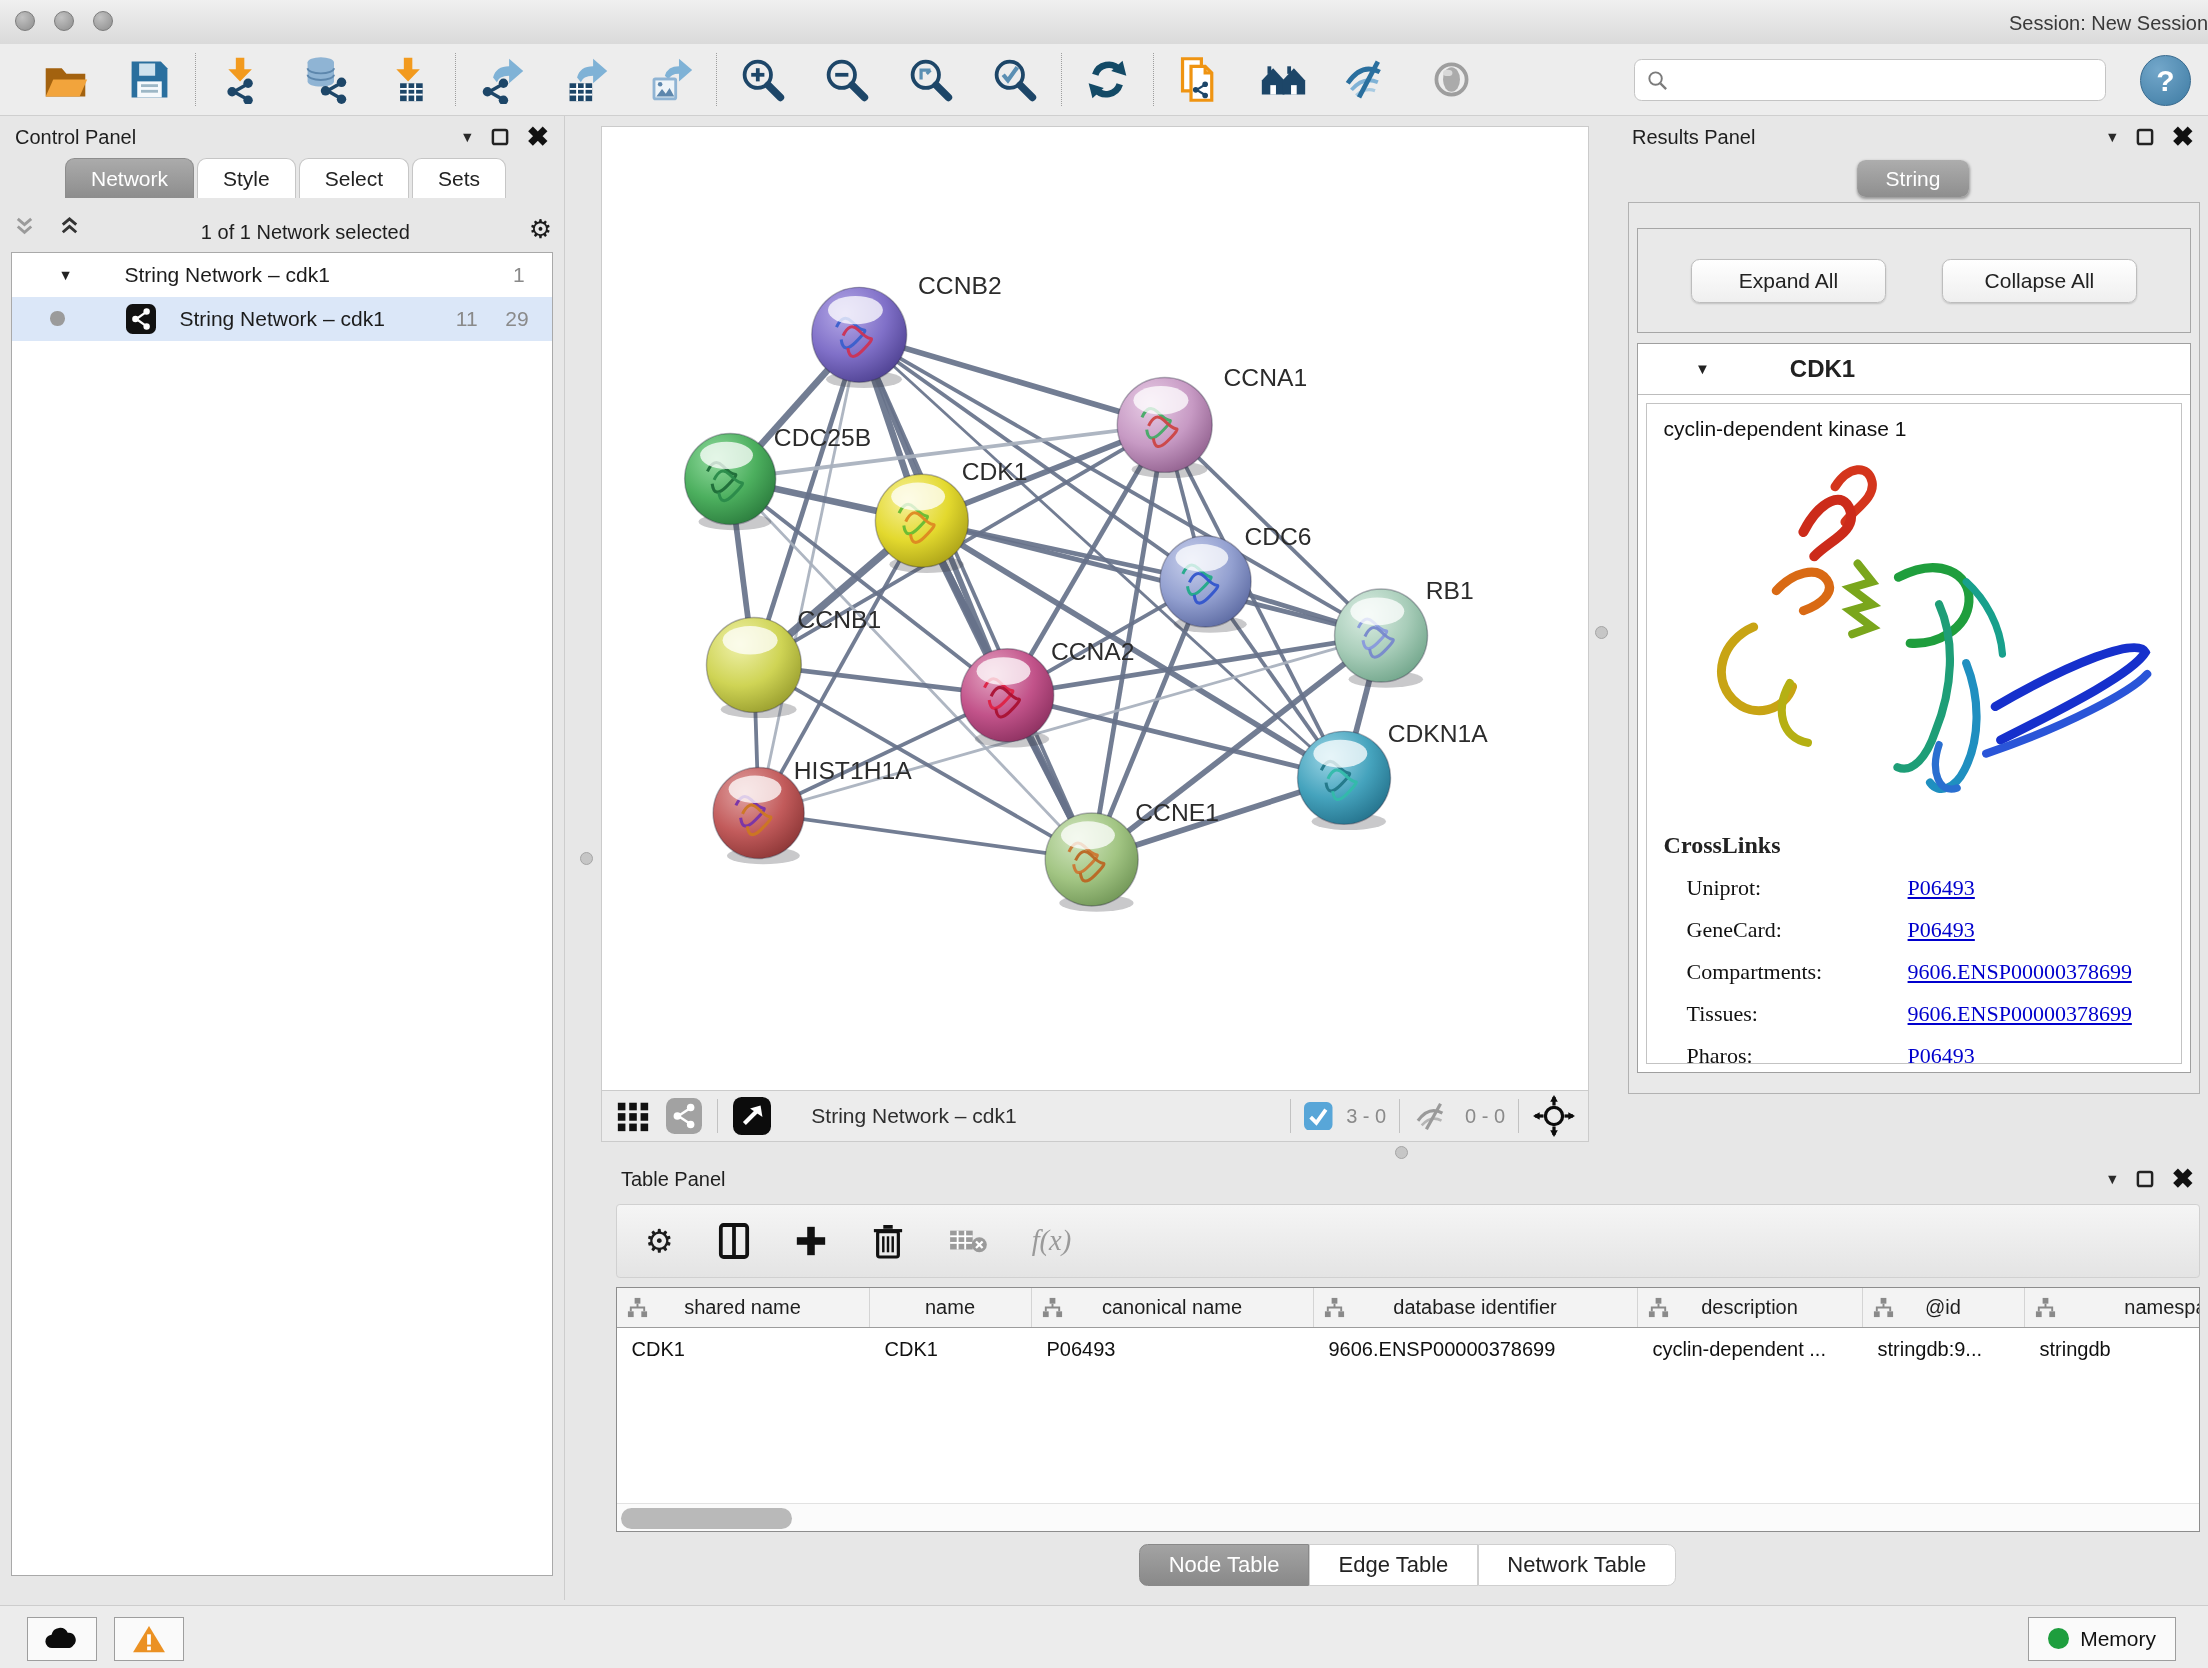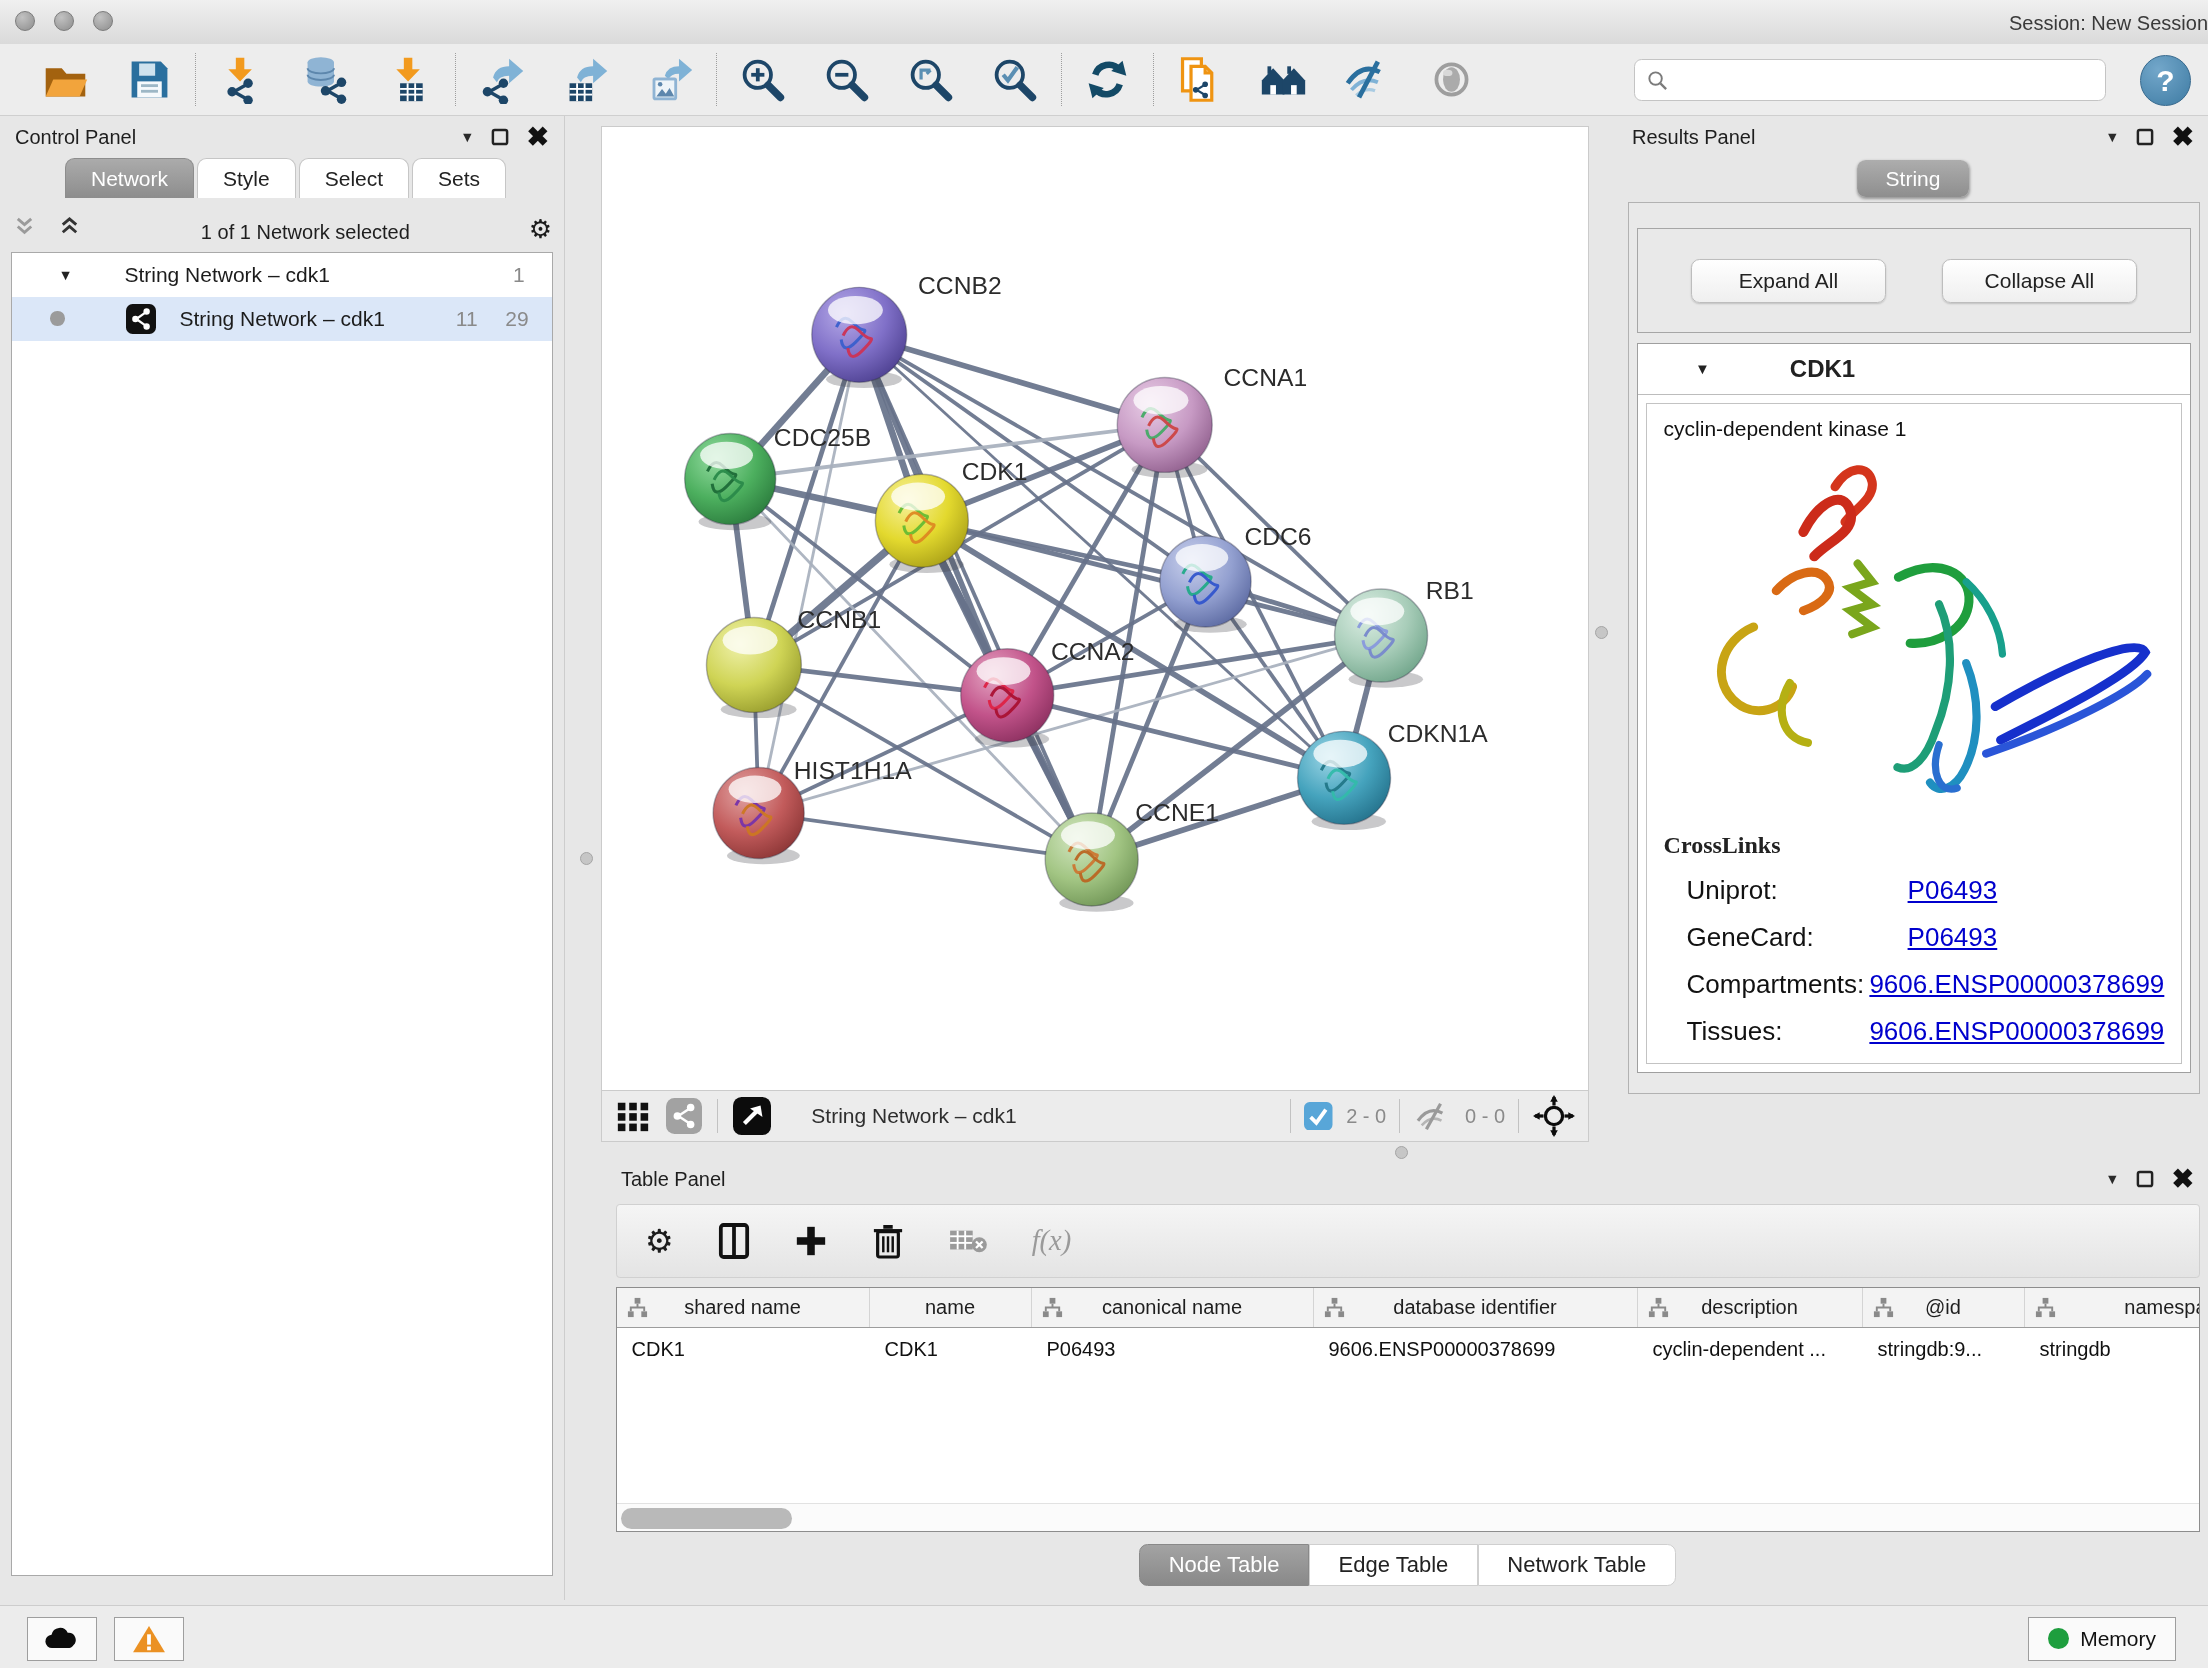--- a/index.html
+++ b/index.html
@@ -86,21 +86,21 @@
     box-shadow:0 1px 1.9px rgba(0,0,0,.18);cursor:pointer}
   .rp-content{margin:0 7.6px;background:#fff;border:1px solid #9f9f9f;height:730px;position:relative}
   .cdk-row{height:51px;border-bottom:1px solid #bcbcbc;display:flex;align-items:center;cursor:pointer}
   .cdk-row .tri{margin-left:57px;font-size:15px}
   .cdk-row .gene{margin-left:80px;font-size:24px;font-weight:bold}
   .desc-box{position:absolute;left:7.6px;right:7.6px;top:59px;bottom:7.6px;border:1px solid #c3c3c3;
     padding:13.3px 17px;overflow:hidden}
   .desc-text{font-size:21px;color:#111}
   .protein{display:block;margin:5.7px auto 0}
   .xl-title{font-family:"Liberation Serif",serif;font-weight:bold;font-size:24px;margin-top:5.7px}
-  .xl-row{display:flex;font-family:Liberation Sans, sans-serif;font-size:26px;margin-top:16px;padding-left:23px}
+  .xl-row{display:flex;font-family:Liberation Serif, serif;font-size:22px;margin-top:16px;padding-left:23px}
   .xl-label{width:221px;color:#111}
   .xl-value{color:#0000cd;text-decoration:underline;cursor:pointer}
 
   
   .table-panel{position:absolute;left:606px;top:1158px;width:1603px;height:441px}
   .tp-toolbar{margin:3.8px 9.5px 0;height:74px;background:linear-gradient(#f5f5f5,#e4e4e4);
     border:1px solid #d0d0d0;border-radius:3.8px;display:flex;align-items:center;gap:44px;padding:0 28.5px}
   .fx{font-family:"Liberation Serif",serif;font-style:italic;font-size:28.5px;color:#9a9a9a}
   .tp-table{margin:9.5px 9.5px 0;height:245px;border:1.9px solid #8d8d8d;background:#fff;
     overflow:hidden;position:relative}
@@ -607,21 +607,21 @@
         </span>
       <span class="nt-name">String Network – cdk1</span>
       <div class="nt-right">
         <span class="nt-sep"></span>
         <span class="icobtn">
             <svg width="28.5" height="28.5" viewBox="0 0 30 30">
               <rect width="30" height="30" rx="6" fill="#58a6d8"></rect>
               <polyline points="7,16 13,22 23,8" fill="none" stroke="#fff" stroke-width="4"></polyline>
             </svg>
           </span>
-        <span class="nt-cnt">2 - 0</span>
+        <span class="nt-cnt">3 - 0</span>
         <span class="nt-sep"></span>
         <span class="icobtn">
             <svg width="38" height="32" viewBox="0 0 40 34">
               <path d="M4 22 q12 -16 26 -8" fill="none" stroke="#9a9a9a" stroke-width="3.4"></path>
               <path d="M8 27 q10 -11 21 -5" fill="none" stroke="#b5b5b5" stroke-width="2.8"></path>
               <line x1="28" y1="4" x2="13" y2="31" stroke="#9a9a9a" stroke-width="3.4"></line>
             </svg>
           </span>
         <span class="nt-cnt">0 - 0</span>
         <span class="nt-sep"></span>

